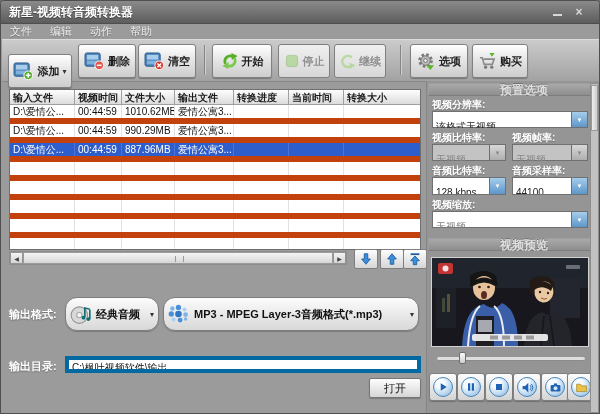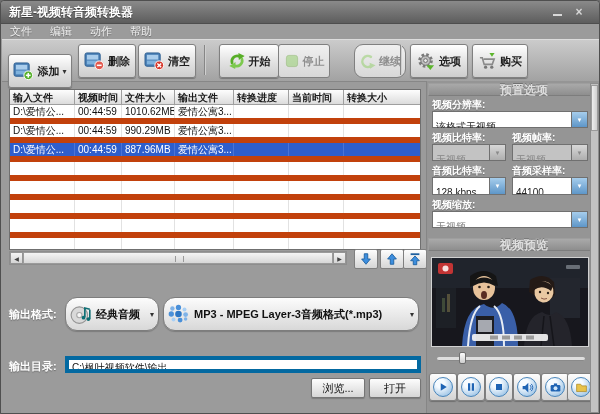--- a/index.html
+++ b/index.html
@@ -129,36 +129,36 @@
       <svg width="21" height="19" viewBox="0 0 22 20">
           <rect x="1" y="1" width="16" height="14" rx="2" fill="#4a7fb5" stroke="#2d5f91"></rect>
           <rect x="3" y="3" width="12" height="5" fill="#aacdec"></rect>
           <rect x="3" y="9" width="12" height="4" fill="#7fb2dd"></rect>
           <circle cx="16" cy="14" r="4.6" fill="#d6362a" stroke="#fff"></circle>
           <path d="M14 12 l4 4 M18 12 l-4 4" stroke="#fff" stroke-width="1.5"></path>
         </svg>
       <span>清空</span>
     </div>
     <div class="tsep" style="left:202px;"></div>
-    <div class="tbtn" style="left:217px;width:58px;justify-content:center;">
+    <div class="tbtn" style="left:210px;width:58px;justify-content:center;">
       <svg width="18" height="18" viewBox="0 0 20 20">
           <path d="M4.5 12 A6 6 0 0 1 13 5" fill="none" stroke="#57ae27" stroke-width="3" stroke-linecap="round"></path>
           <polygon points="11.5,1 18.5,4.5 12,9" fill="#57ae27"></polygon>
           <path d="M15.5 8 A6 6 0 0 1 7 15" fill="none" stroke="#7cc94e" stroke-width="3" stroke-linecap="round"></path>
           <polygon points="8.5,11 1.5,15.5 8,19" fill="#7cc94e"></polygon>
         </svg>
       <span>开始</span>
     </div>
     <div class="tbtn disabled" style="left:276px;width:50px;">
       <svg width="16" height="16" viewBox="0 0 20 20">
           <rect x="3" y="3" width="14" height="14" rx="3" fill="#8fce66" stroke="#6aa23f"></rect>
         </svg>
       <span>停止</span>
     </div>
-    <div class="tbtn disabled" style="left:352px;width:50px;border-radius:9px;">
+    <div class="tbtn disabled" style="left:332px;width:50px;">
       <svg width="17" height="17" viewBox="0 0 20 20">
           <path d="M14 4.5 A6.5 6.5 0 1 0 14.5 15" fill="none" stroke="#8fce66" stroke-width="3" stroke-linecap="round"></path>
           <polygon points="12.5,11.5 19.5,14.5 13,18.5" fill="#8fce66"></polygon>
         </svg>
       <span>继续</span>
     </div>
     <div class="tsep" style="left:398px;"></div>
     <div class="tbtn" style="left:408px;width:56px;">
       <svg width="19" height="19" viewBox="0 0 20 20">
           <circle cx="9" cy="9" r="6" fill="none" stroke="#7c7c7c" stroke-width="3.4" stroke-dasharray="2.6 2.1"></circle>
@@ -341,21 +341,20 @@
         <circle cx="11" cy="14.5" r="2.2" fill="#4a90d9"></circle>
         <circle cx="16" cy="13.5" r="1.6" fill="#7fb3e8"></circle>
       </svg>
     <span>MP3 - MPEG Layer-3音频格式(*.mp3)</span>
     <span class="spacer"></span>
     <span class="dd">▾</span>
   </div>
 
   <div class="abs lbl" style="left:8px;top:358px;">输出目录:</div>
   <div class="txtinput" style="left:64px;top:355px;width:356px;height:17px;">C:\枫叶视频软件\输出</div>
-  <div class="pbtn" style="left:310px;top:377px;width:54px;">浏览...</div>
   <div class="pbtn" style="left:368px;top:377px;width:52px;">打开</div>
 
   <div class="abs rpanel"></div>
   <div class="sechdr" style="left:427px;top:82px;">预置选项</div>
 
   <div class="plbl" style="left:431px;top:97px;">视频分辨率:</div>
   <div class="combo" style="left:431px;top:110px;width:156px;">
     <span class="ctext">该格式无视频</span>
     <span class="cbtn">▼</span>
   </div>

